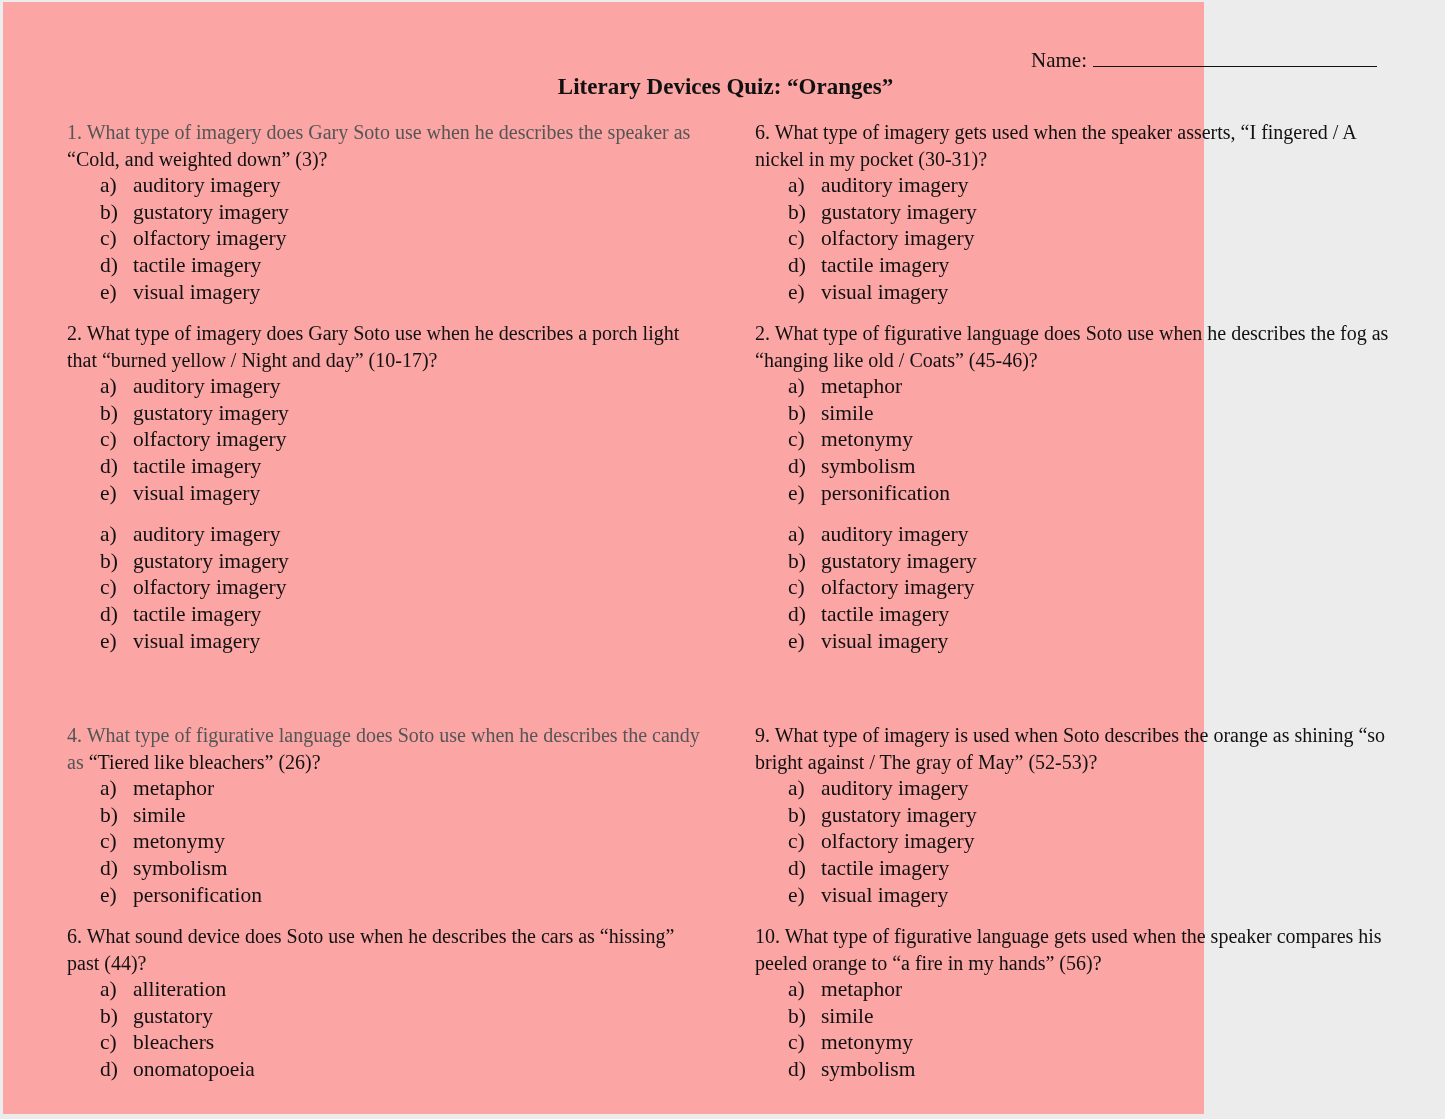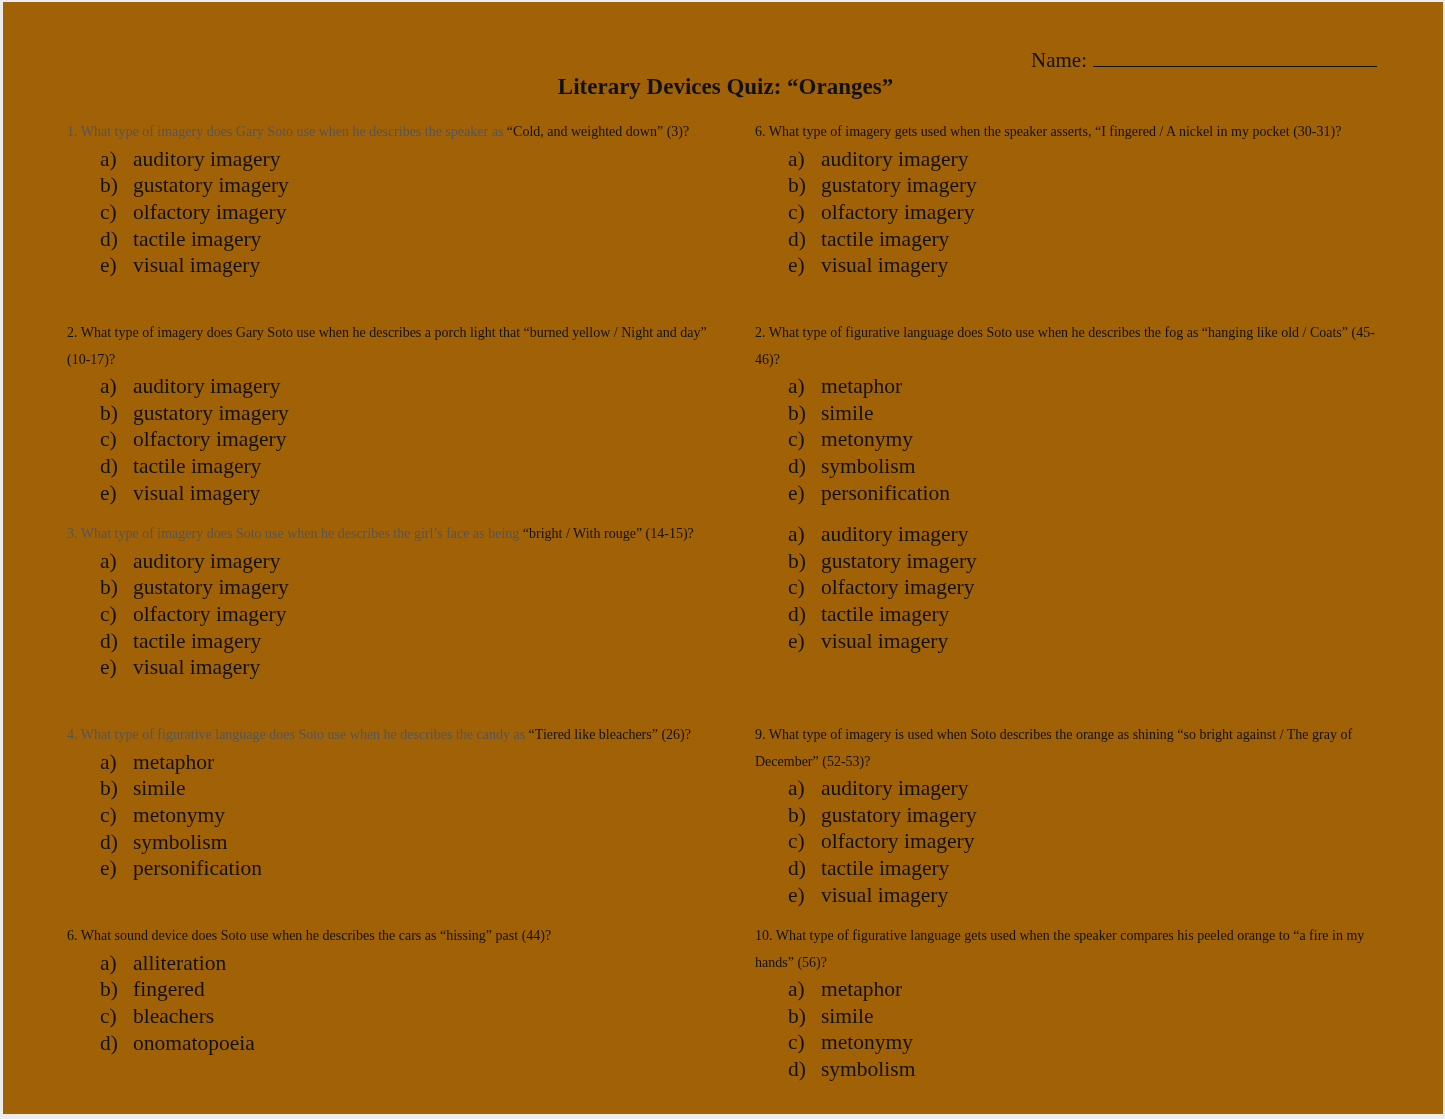--- a/index.html
+++ b/index.html
@@ -1,41 +1,41 @@
 <!DOCTYPE html>
 <html><head>
   <meta charset="utf-8">
   <style>
     html, body { margin: 0; padding: 0; }
     body {
       width: 1445px; height: 1119px; background: #ececec; overflow: hidden;
       font-family: "Liberation Serif", "DejaVu Serif", serif; color: #111;
     }
     .page {
-      position: absolute; left: 3px; top: 2px; width: 1440px; height: 1112px;
-      background: #a16207;
+      position: absolute; left: 3px; top: 2px; width: 1201px; height: 1112px;
+      background: #fca5a5;
       font-family: Liberation Serif, serif;
     }
     .name-line {
       position: absolute; left: 1028px; top: 44px; font-size: 21px; line-height: 26px;
       white-space: nowrap;
     }
     .name-line .blank {
       display: inline-block; width: 284px; border-bottom: 1.5px solid #111;
       height: 20px; vertical-align: baseline; margin-left: 6px;
     }
     .title {
       position: absolute; left: 0; width: 1445px; top: 70px; text-align: center;
       font-size: 23px; font-weight: bold; line-height: 30px;
     }
     .col { position: absolute; top: 119px; width: 640px; }
     .col.left { left: 67px; }
     .col.right { left: 755px; }
     .question { height: 201px; }
-    .q-text { font-size: 14px; line-height: 26.5px; }
+    .q-text { font-size: 20px; line-height: 26.5px; }
     .q-text .muted { color: #555; }
     .options { list-style: none; margin: 0; padding: 0 0 0 33px; }
     .options li { font-size: 21.5px; line-height: 26.7px; display: flex; }
     .options .letter { width: 33px; flex: 0 0 33px; }
   </style>
 </head>
 <body>
 
 <div class="page">
   <div class="name-line">
@@ -89,21 +89,20 @@
           <span class="letter">d)</span>
           <span>tactile imagery</span>
         </li>
         <li>
           <span class="letter">e)</span>
           <span>visual imagery</span>
         </li>
       </ul>
   </div>
     <div class="question">
-    <div class="q-text"><span class="muted">3. What type of imagery does Soto use when he describes the girl’s face as being </span><span>“bright / With rouge” (14-15)?</span></div>
     <ul class="options">
         <li>
           <span class="letter">a)</span>
           <span>auditory imagery</span>
         </li>
         <li>
           <span class="letter">b)</span>
           <span>gustatory imagery</span>
         </li>
         <li>
@@ -147,21 +146,21 @@
   </div>
     <div class="question">
     <div class="q-text"><span class="muted"></span><span>6. What sound device does Soto use when he describes the cars as “hissing” past (44)?</span></div>
     <ul class="options">
         <li>
           <span class="letter">a)</span>
           <span>alliteration</span>
         </li>
         <li>
           <span class="letter">b)</span>
-          <span>fingered</span>
+          <span>gustatory</span>
         </li>
         <li>
           <span class="letter">c)</span>
           <span>bleachers</span>
         </li>
         <li>
           <span class="letter">d)</span>
           <span>onomatopoeia</span>
         </li>
       </ul>
@@ -236,21 +235,21 @@
           <span class="letter">d)</span>
           <span>tactile imagery</span>
         </li>
         <li>
           <span class="letter">e)</span>
           <span>visual imagery</span>
         </li>
       </ul>
   </div>
     <div class="question">
-    <div class="q-text"><span class="muted"></span><span>9. What type of imagery is used when Soto describes the orange as shining “so bright against / The gray of December” (52-53)?</span></div>
+    <div class="q-text"><span class="muted"></span><span>9. What type of imagery is used when Soto describes the orange as shining “so bright against / The gray of May” (52-53)?</span></div>
     <ul class="options">
         <li>
           <span class="letter">a)</span>
           <span>auditory imagery</span>
         </li>
         <li>
           <span class="letter">b)</span>
           <span>gustatory imagery</span>
         </li>
         <li>

